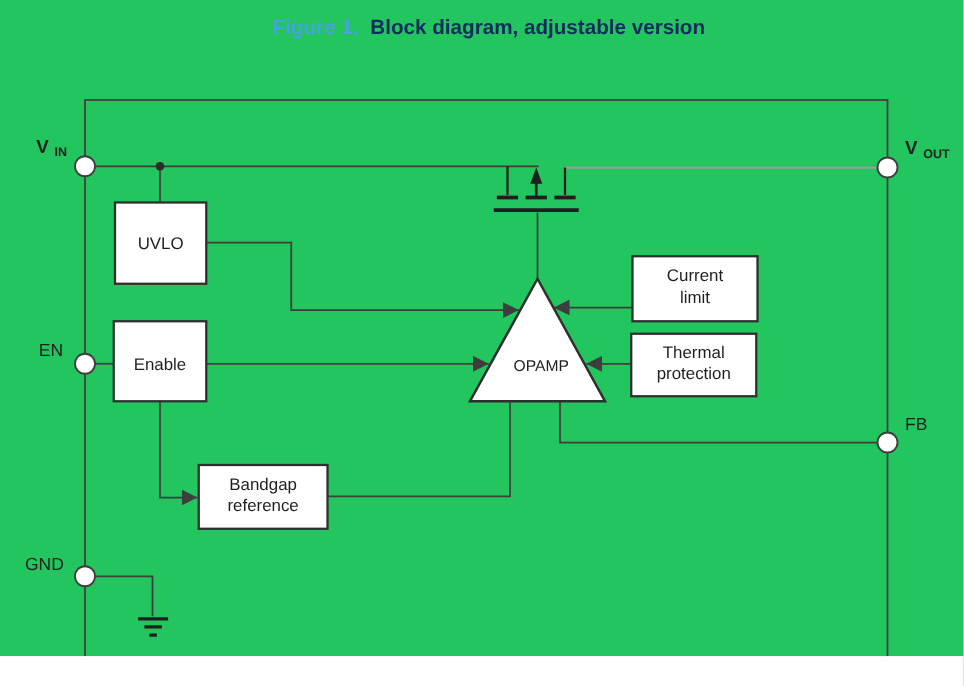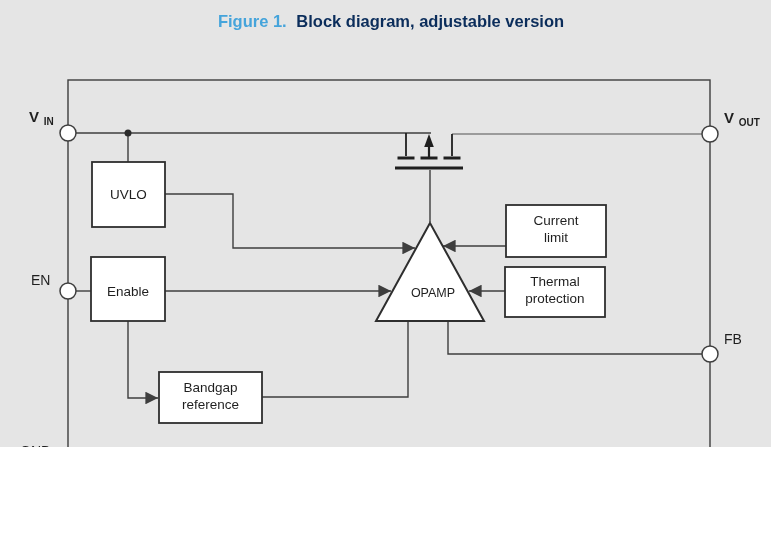--- a/index.html
+++ b/index.html
@@ -4,22 +4,22 @@
 <style>
   html, body {
     margin: 0;
     padding: 0;
     background: #ffffff;
     font-family: "Liberation Sans", sans-serif;
   }
   .page {
     position: relative;
     width: 771px;
-    height: 447px;
-    background: #e5e5e5;
+    height: 525px;
+    background: #22c55e;
     overflow: hidden;
   }
   svg { display: block; }
   text {
     font-family: "Liberation Sans", sans-serif;
     fill: #1f1f1f;
   }
   .block-label { font-size: 13.5px; }
   .pin-label   { font-size: 14px; }
   .pin-label-v { font-size: 15px; font-weight: bold; }

